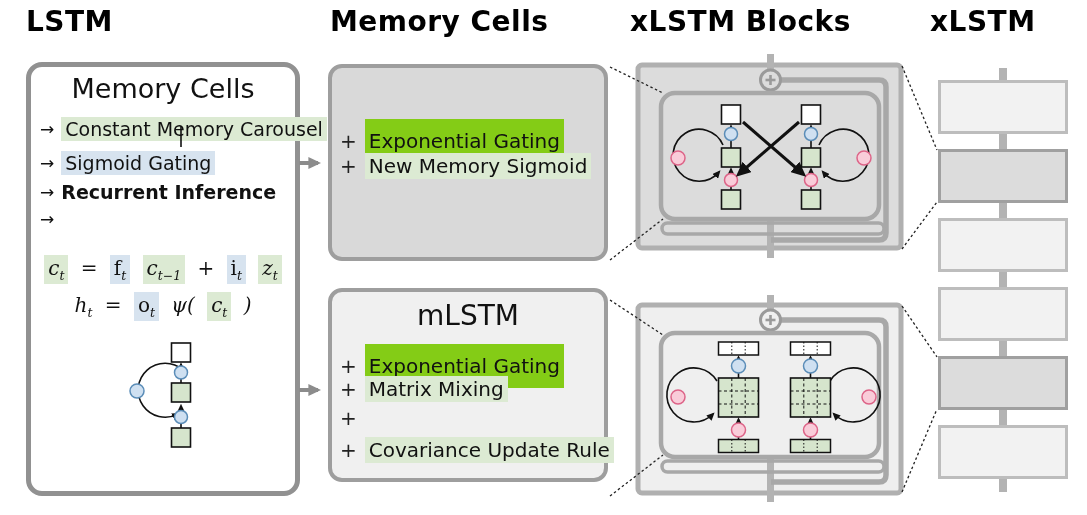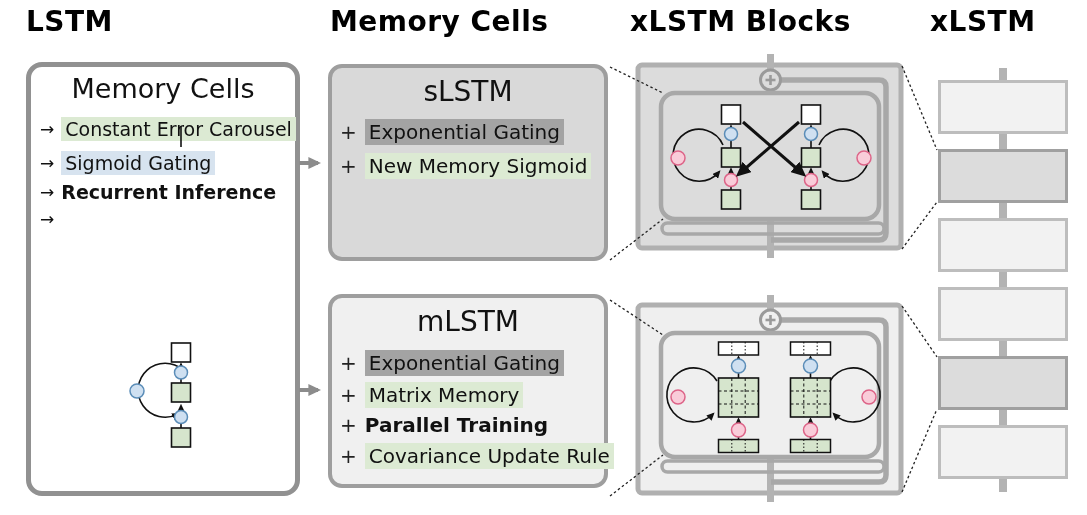--- a/index.html
+++ b/index.html
@@ -16,37 +16,37 @@
     position:absolute;left:26px;top:62px;width:274px;height:434px;box-sizing:border-box;
     background:#fff;border:5px solid #919191;border-radius:16px;
   }
   .lstm-box .box-title{
     position:absolute;left:0;top:6px;width:100%;text-align:center;font-size:27px;color:#111;
   }
   .b-row{position:absolute;left:9px;font-size:19px;display:flex;align-items:center;gap:7px;white-space:nowrap;}
   .b-arrow{font-size:17px;color:#111;}
   .hl-green{background:#dcead3;padding:1px 4px;}
   .hl-blue{background:#d7e3ef;padding:1px 4px;}
-  .hl-pink{background:#a3a3a3;padding:1px 4px;}
+  .hl-pink{background:#84cc16;padding:10px 4px;}
   .hl-none{padding:1px 0;font-weight:bold;}
   
   .eq-line{
     position:absolute;width:100%;text-align:center;white-space:nowrap;
     font-family:"DejaVu Serif","Liberation Serif",serif;font-size:20px;font-style:italic;color:#111;
   }
   .eq-line .tok{margin:0 3px;display:inline-block;}
   .eq-line .rm{font-style:normal;}
   .eq-line sub{font-size:0.62em;font-style:italic;}
   
   .mid-box{
     position:absolute;left:328px;width:280px;box-sizing:border-box;
     border:4px solid #9e9e9e;border-radius:14px;
   }
   .slstm{top:64px;height:197px;background:#d9d9d9;}
-  .mlstm{top:294px;height:194px;background:#f0f0f0;}
+  .mlstm{top:288px;height:194px;background:#f0f0f0;}
   .mid-box .box-title{
     position:absolute;left:0;top:7px;width:100%;text-align:center;font-size:28px;color:#111;
   }
   .f-row{position:absolute;left:8px;font-size:20px;display:flex;align-items:center;gap:8px;white-space:nowrap;color:#111;}
   .plus{font-size:20px;color:#222;}
   
   .stack-block{position:absolute;left:938px;width:130px;height:54px;box-sizing:border-box;}
   .stack-light{background:#f2f2f2;border:3px solid #bdbdbd;}
   .stack-dark{background:#dcdcdc;border:3px solid #a0a0a0;}
   .stack-conn{position:absolute;left:999px;width:8px;background:#b3b3b3;}
@@ -72,75 +72,90 @@
   <div class="col-header" style="left:26px;width:274px;">LSTM</div>
   <div class="col-header" style="left:330px;width:280px;">Memory Cells</div>
   <div class="col-header" style="left:630px;width:280px;">xLSTM Blocks</div>
   <div class="col-header" style="left:930px;width:150px;">xLSTM</div>
 
   <div class="lstm-box">
     <div class="box-title">Memory Cells</div>
 
     <div class="b-row" style="top:50px;">
       <span class="b-arrow">→</span>
-      <span class="hl-green">Constant Error Carousel</span>
+      <span class="hl-green">Constant Memory Carousel</span>
     </div>
     <div class="b-row" style="top:84px;">
       <span class="b-arrow">→</span>
       <span class="hl-blue">Sigmoid Gating</span>
     </div>
     <div class="b-row" style="top:113px;">
       <span class="b-arrow">→</span>
       <span class="hl-none">Recurrent Inference</span>
     </div>
     <div class="b-row" style="top:142px;">
       <span class="b-arrow">→</span>
     </div>
 
-
+    <div class="eq-line" style="top:188px;">
+      <span class="tok hl-green"><span>c</span><sub>t</sub></span>
+      <span class="tok rm">=</span>
+      <span class="tok hl-blue rm"><span>f</span><sub>t</sub></span>
+      <span class="tok hl-green"><span>c</span><sub>t−1</sub></span>
+      <span class="tok rm">+</span>
+      <span class="tok hl-blue rm"><span>i</span><sub>t</sub></span>
+      <span class="tok hl-green"><span>z</span><sub>t</sub></span>
+    </div>
+
+    <div class="eq-line" style="top:225px;">
+      <span class="tok"><span>h</span><sub>t</sub></span>
+      <span class="tok rm">=</span>
+      <span class="tok hl-blue rm"><span>o</span><sub>t</sub></span>
+      <span class="tok">ψ(</span>
+      <span class="tok hl-green"><span>c</span><sub>t</sub></span>
+      <span class="tok">)</span>
+    </div>
   </div>
 
   <svg style="left:86px;top:337px;" width="125" height="122" viewBox="86 337 125 122">
     <path d="M 183 370 A 27 27 0 1 0 178 414" fill="none" stroke="#111" stroke-width="1.6" marker-end="url(#ah)"></path>
     <line x1="181" y1="147" x2="181" y2="126" stroke="#111" stroke-width="1.6"></line>
     <line x1="181" y1="383" x2="181" y2="364.5" stroke="#111" stroke-width="1.6" marker-end="url(#ah)"></line>
     <line x1="181" y1="428" x2="181" y2="406" stroke="#111" stroke-width="1.6" marker-end="url(#ah)"></line>
     <rect x="171.5" y="343" width="19" height="19" fill="#ffffff" stroke="#111" stroke-width="1.6"></rect>
     <rect x="171.5" y="383" width="19" height="19" fill="#d6e5cd" stroke="#111" stroke-width="1.6"></rect>
     <rect x="171.5" y="428" width="19" height="19" fill="#d6e5cd" stroke="#111" stroke-width="1.6"></rect>
     <circle cx="181" cy="372.5" r="6.5" fill="#cfe0f1" stroke="#5b8db8" stroke-width="1.5"></circle>
     <circle cx="181" cy="417" r="6.5" fill="#cfe0f1" stroke="#5b8db8" stroke-width="1.5"></circle>
     <circle cx="137" cy="391" r="7" fill="#cfe0f1" stroke="#5b8db8" stroke-width="1.5"></circle>
   </svg>
 
   <div class="mid-box slstm">
-    <div class="box-title">sLSTM</div>
     <div class="f-row" style="top:51px;">
       <span class="plus">+</span>
       <span class="hl-pink">Exponential Gating</span>
     </div>
     <div class="f-row" style="top:85px;">
       <span class="plus">+</span>
       <span class="hl-green">New Memory Sigmoid</span>
     </div>
   </div>
 
   <div class="mid-box mlstm">
     <div class="box-title">mLSTM</div>
     <div class="f-row" style="top:52px;">
       <span class="plus">+</span>
       <span class="hl-pink">Exponential Gating</span>
     </div>
     <div class="f-row" style="top:84px;">
       <span class="plus">+</span>
-      <span class="hl-green">Matrix Memory</span>
+      <span class="hl-green">Matrix Mixing</span>
     </div>
     <div class="f-row" style="top:114px;">
       <span class="plus">+</span>
-      <span class="hl-none">Parallel Training</span>
     </div>
     <div class="f-row" style="top:145px;">
       <span class="plus">+</span>
       <span class="hl-green">Covariance Update Rule</span>
     </div>
   </div>
 
   <div class="stack-conn" style="top:68px;height:14px;"></div>
   <div class="stack-conn" style="top:132px;height:19px;"></div>
   <div class="stack-conn" style="top:201px;height:19px;"></div>

